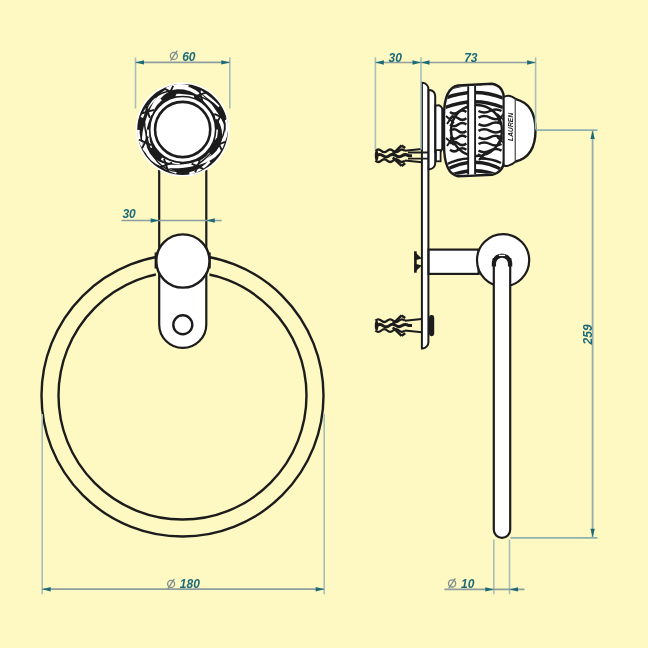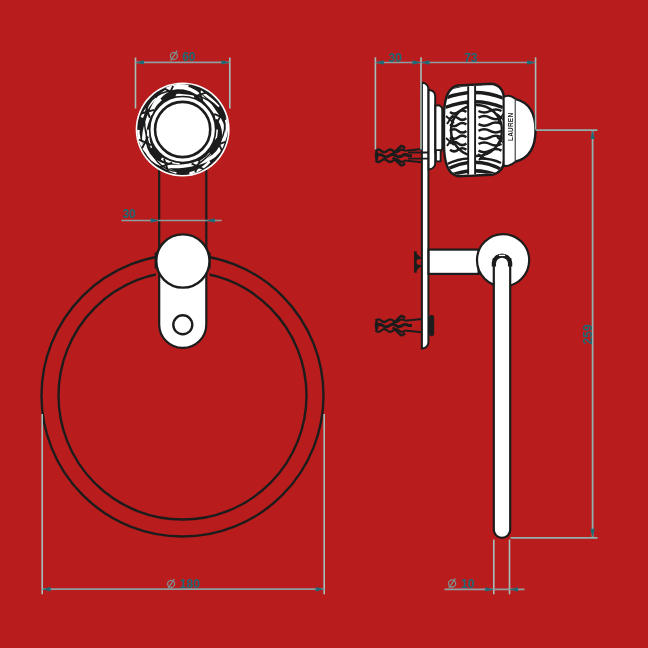--- a/index.html
+++ b/index.html
@@ -1,16 +1,16 @@
 <!DOCTYPE html>
 <html><head>
 <meta charset="utf-8">
 <style>
   html,body{margin:0;padding:0;background:#ffffff;}
-  #page{width:648px;height:648px;position:relative;background:#b91c1c;font-family:"Liberation Sans",sans-serif;}
+  #page{width:648px;height:648px;position:relative;background:#fef9c3;font-family:"Liberation Sans",sans-serif;font-style:italic;}
   text{font-family:"Liberation Sans",sans-serif;}
 </style>
 </head>
 <body>
 <div id="page">
 <svg width="648" height="648" viewBox="0 0 648 648">
   <defs>
     <clipPath id="ringOuterClip">
       <path d="M0,0 H648 V648 H0 Z M155.9,240 H209.4 V290 H155.9 Z" clip-rule="evenodd"></path>
     </clipPath>

